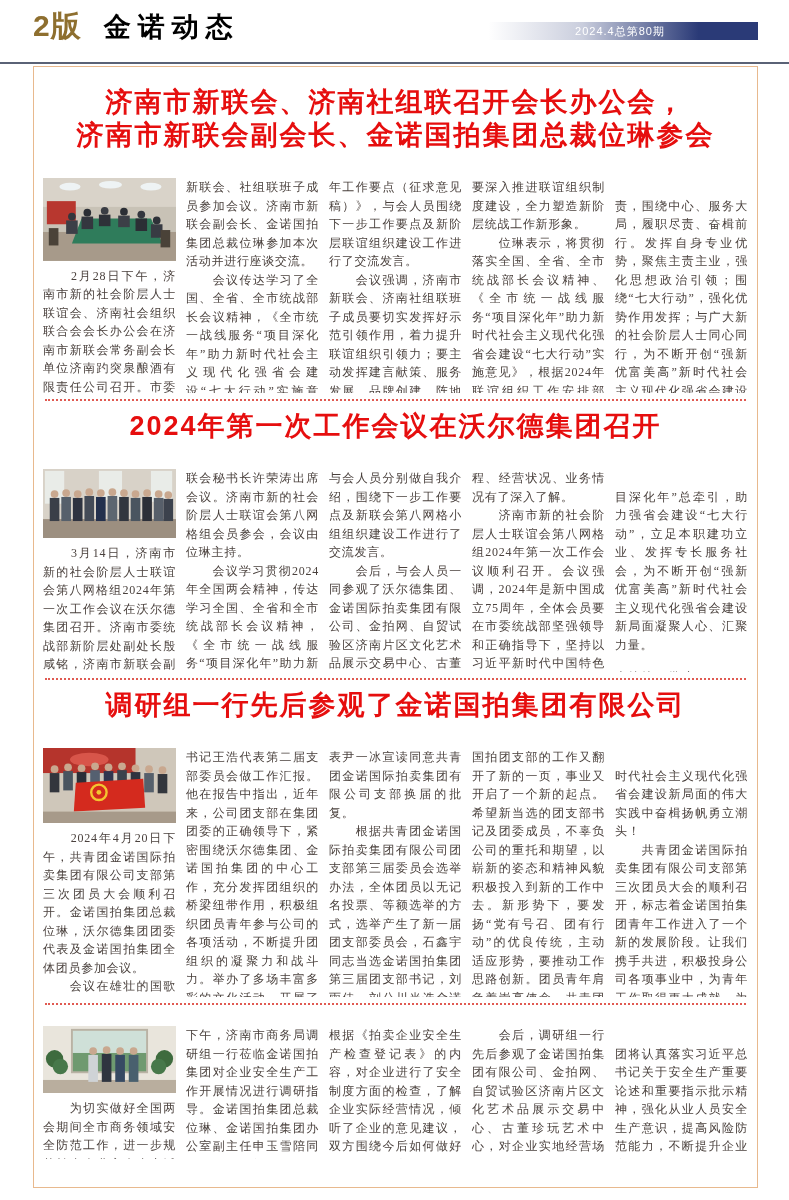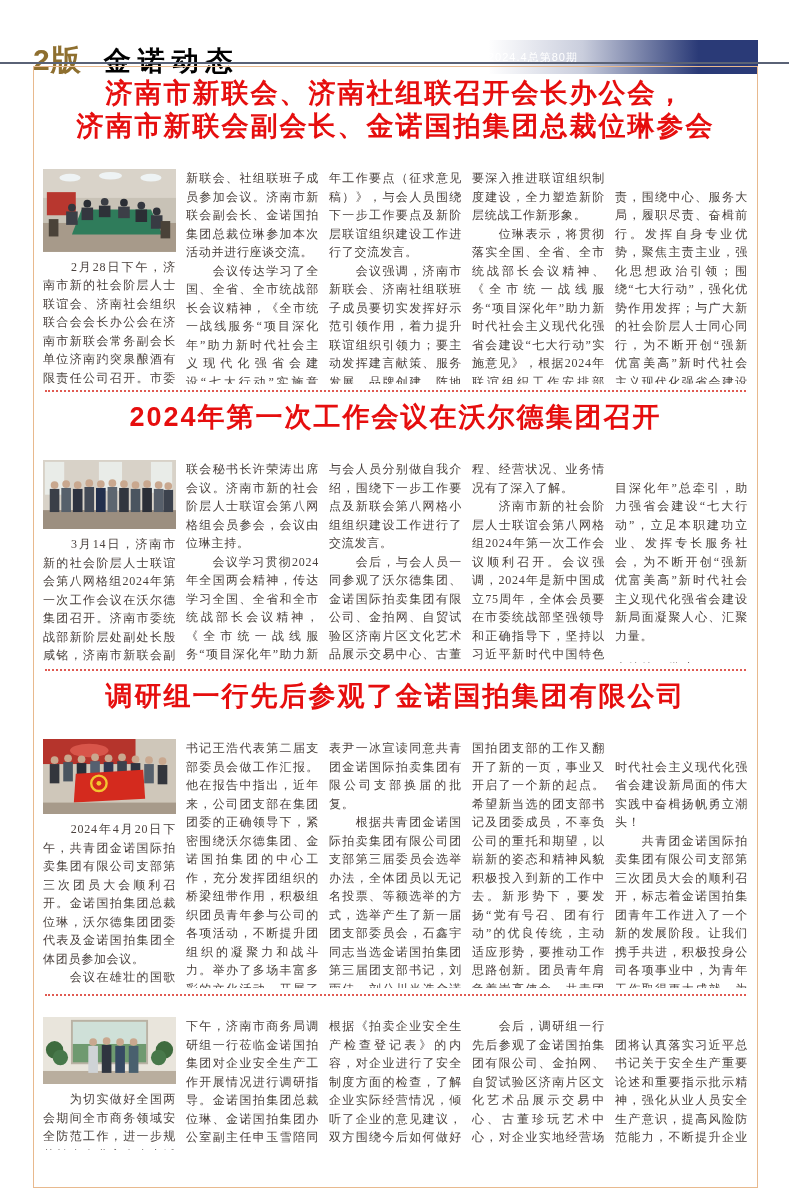--- a/index.html
+++ b/index.html
@@ -3,49 +3,49 @@
 <meta charset="utf-8">
 <style>
   html,body{margin:0;padding:0;}
   body{
     width:789px;height:1200px;overflow:hidden;background:#ffffff;
     font-family:"Liberation Serif","DejaVu Serif",serif;
     color:#4a413d;position:relative;
   }
   
   .page-header{
-    position:absolute;top:36px;left:33px;right:31px;height:40px;
+    position:absolute;top:2px;left:33px;right:31px;height:40px;
     display:flex;align-items:flex-end;
   }
   .page-label{
     font-family:"Liberation Sans","DejaVu Sans",sans-serif;
     font-weight:bold;font-size:30px;line-height:32px;color:#8e6f2f;
     letter-spacing:1px;
   }
   .section-title{
     font-family:"Liberation Serif","DejaVu Serif",serif;
     font-weight:bold;font-size:27px;line-height:30px;color:#000000;
     letter-spacing:7px;margin-left:22px;
   }
   .issue-badge-strip{
-    margin-left:auto;width:270px;height:34px;margin-bottom:2px;
+    margin-left:auto;width:270px;height:18px;margin-bottom:2px;
     background:linear-gradient(to right, rgba(42,58,119,0) 0%, rgba(42,58,119,.25) 35%, #2a3a77 78%);
-    display:flex;align-items:center;justify-content:flex-start;
+    display:flex;align-items:center;justify-content:center;
   }
   .issue-badge{
     color:#ffffff;font-family:"Liberation Sans","DejaVu Sans",sans-serif;
     font-size:11px;letter-spacing:1px;padding-right:6px;line-height:18px;
   }
   .header-rule{
     position:absolute;top:62px;left:0;right:0;height:2px;background:#5a6276;
   }
   
   .page-frame{
     position:absolute;top:66px;left:33px;right:31px;bottom:12px;
-    border:1px solid #e8b98e;padding:1px 9px;box-sizing:border-box;
+    border:1px solid #e8b98e;padding:10px 9px;box-sizing:border-box;
     overflow:hidden;
   }
   
   .article-title{
     text-align:center;color:#e60e0e;font-weight:bold;
     font-family:"Liberation Sans","DejaVu Sans",sans-serif;
     font-size:27px;line-height:33px;letter-spacing:2px;
     margin-top:9px;margin-bottom:7px;
   }
   .article-body{

